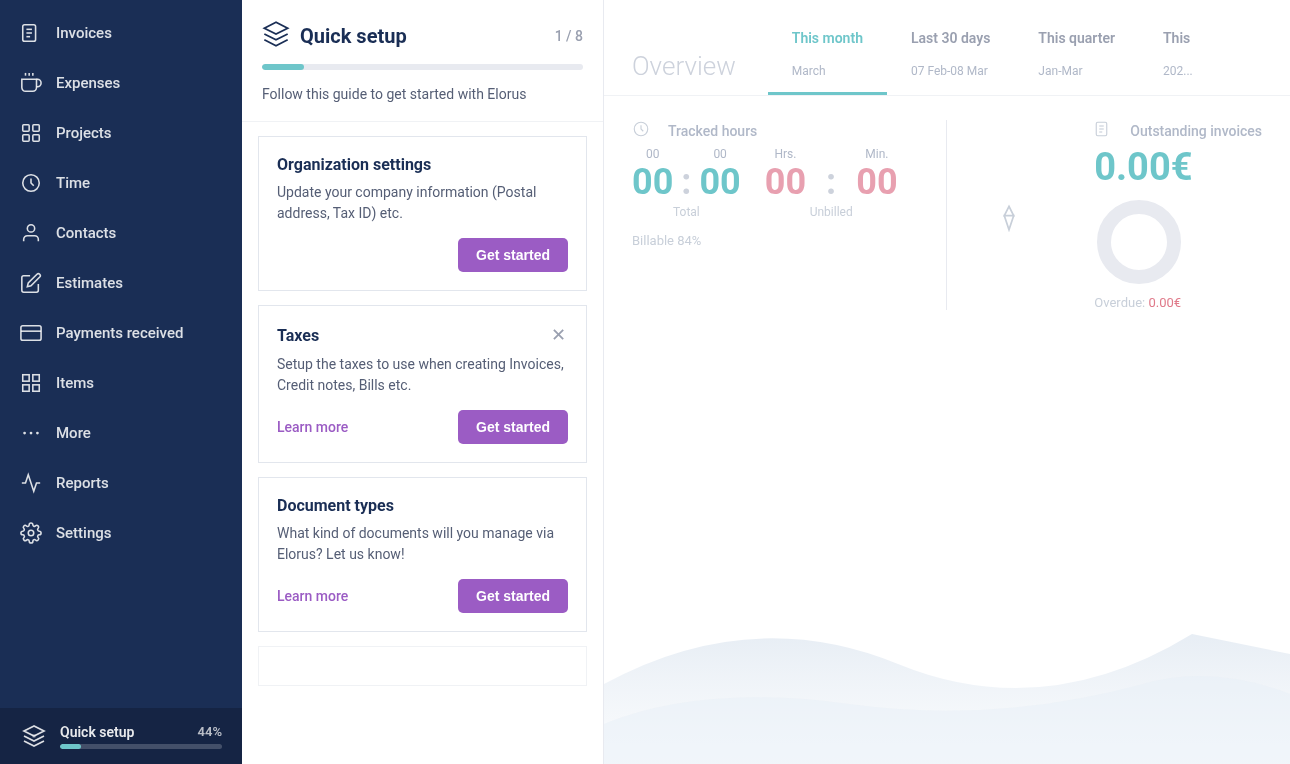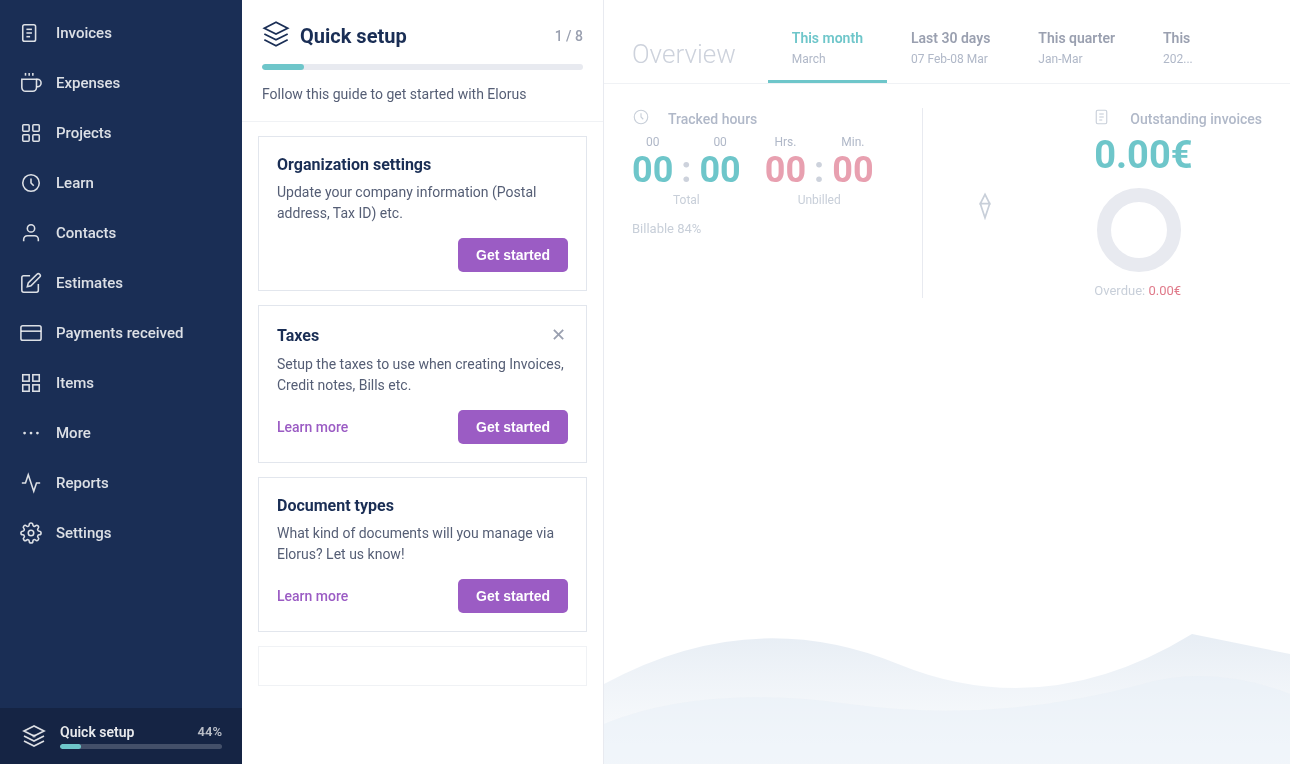--- a/index.html
+++ b/index.html
@@ -255,21 +255,21 @@
     }
     .overview-tab {
       padding: 10px 24px 14px 24px;
       font-size: 14px;
       cursor: pointer;
       color: #9aa0b0;
       border-bottom: 3px solid transparent;
       display: flex;
       flex-direction: column;
       align-items: flex-start;
-      gap: 6px;
+      gap: 18px;
     }
     .overview-tab.active {
       color: #6ec6ca;
       border-bottom: 3px solid #6ec6ca;
     }
     .overview-tab .tab-label {
       font-weight: 600;
       font-size: 14px;
     }
     .overview-tab .tab-sub {
@@ -422,21 +422,21 @@
       <span>Projects</span>
     </div>
 
     <div class="sidebar-item">
       <span class="sidebar-icon">
         <svg viewBox="0 0 24 24">
             <circle cx="12" cy="12" r="9"></circle>
             <polyline points="12 7 12 12 15 15"></polyline>
           </svg>
       </span>
-      <span>Learn</span>
+      <span>Time</span>
     </div>
 
     <div class="sidebar-item">
       <span class="sidebar-icon">
         <svg viewBox="0 0 24 24">
             <path d="M20 21v-2a4 4 0 0 0-4-4H8a4 4 0 0 0-4 4v2"></path>
             <circle cx="12" cy="7" r="4"></circle>
           </svg>
       </span>
       <span>Contacts</span>
@@ -636,21 +636,21 @@
                 <span class="stat-time-label" style="color:#b0b8c8; font-size:12px;">00</span>
                 <span class="stat-time-value teal">00</span>
               </div>
             </div>
             <div style="display:flex; justify-content:center;">
               <span class="stat-sub-label">Total</span>
             </div>
           </div>
 
           <div>
-            <div style="display:flex; gap:4px; margin-bottom:2px;">
+            <div style="display:flex; gap:16px; margin-bottom:2px;">
               <div class="stat-time-group">
                 <span class="stat-time-label" style="color:#b0b8c8; font-size:12px;">Hrs.</span>
                 <span class="stat-time-value pink">00</span>
               </div>
               <span class="stat-colon">:</span>
               <div class="stat-time-group">
                 <span class="stat-time-label" style="color:#b0b8c8; font-size:12px;">Min.</span>
                 <span class="stat-time-value pink">00</span>
               </div>
             </div>

